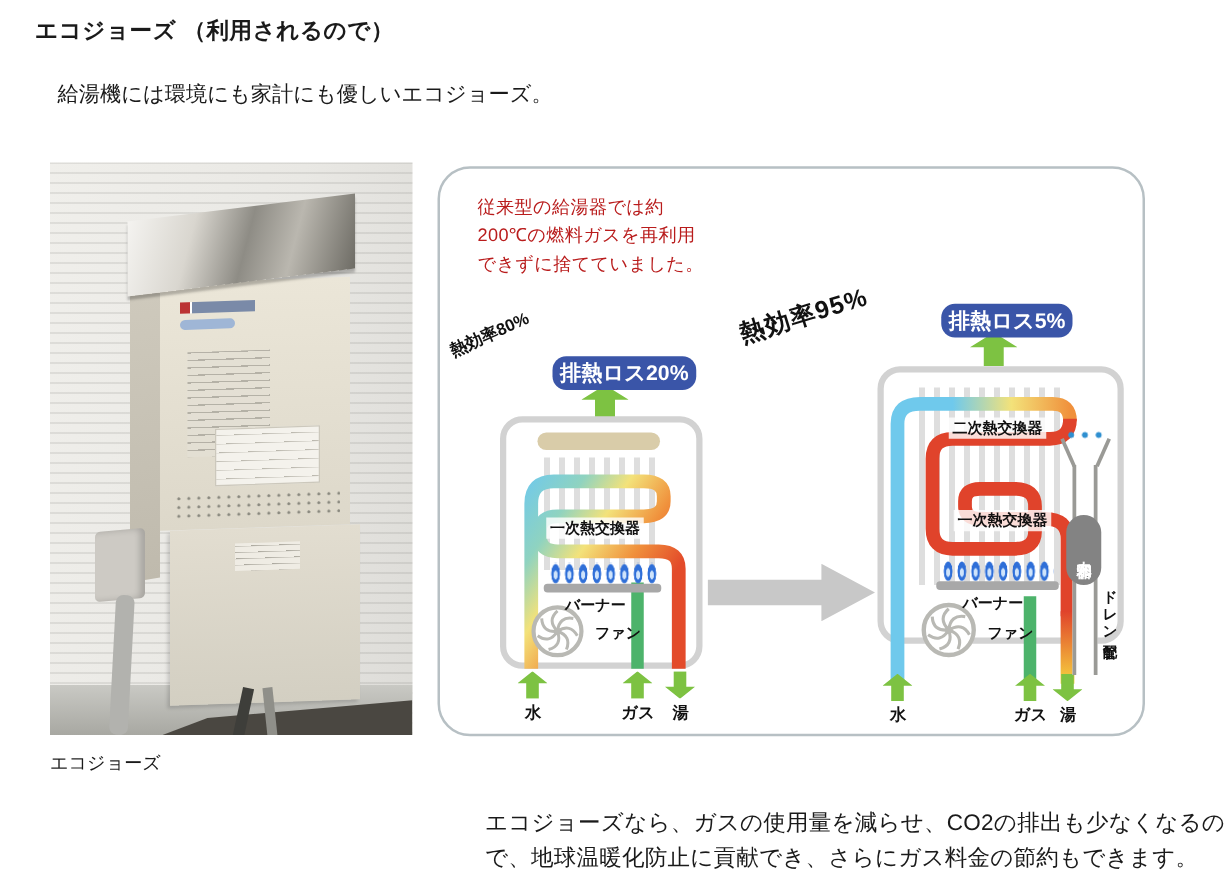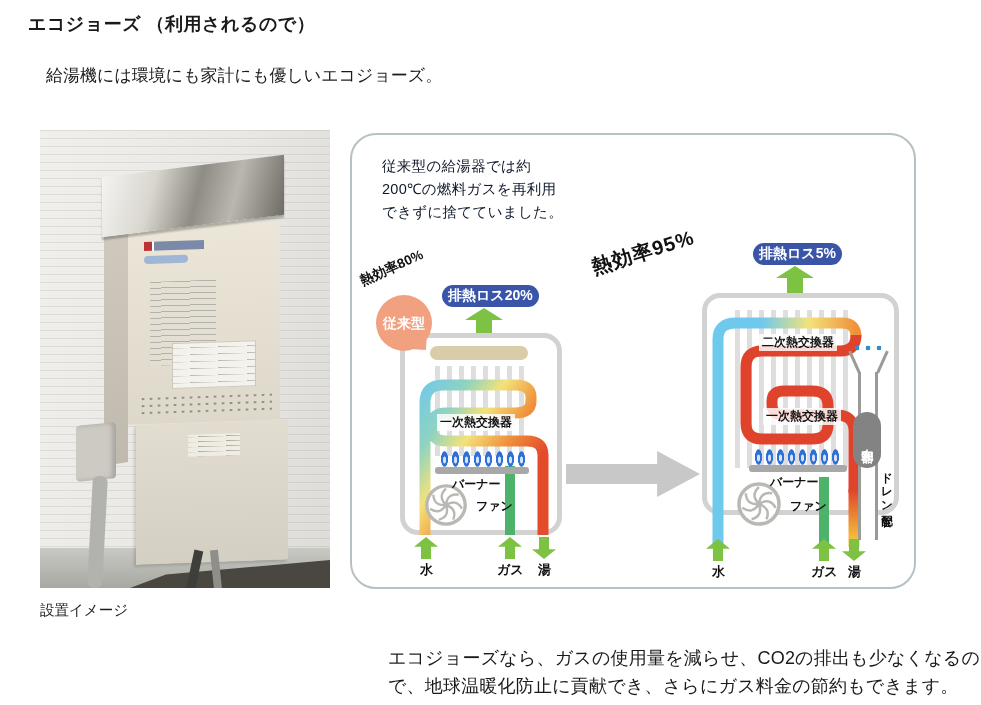--- a/index.html
+++ b/index.html
@@ -44,39 +44,39 @@
   .ph-cbox{position:absolute;left:36px;top:294px;width:40px;height:56px;background:#cdcac4;border-radius:4px;
          box-shadow:inset -4px 0 5px rgba(0,0,0,.18);transform:skewY(-5deg);}
   .ph-conduit{position:absolute;left:50px;top:346px;width:15px;height:112px;background:#b2b2ae;transform:rotate(3deg);border-radius:6px;}
   .ph-pipe1{position:absolute;left:150px;top:420px;width:9px;height:42px;background:#3e3e3a;transform:rotate(12deg);}
   .ph-pipe2{position:absolute;left:172px;top:420px;width:8px;height:40px;background:#8f8f89;transform:rotate(-6deg);}
   .caption{position:absolute;left:40px;top:601px;font-size:14.5px;}
 
   
   .panel{position:absolute;left:350px;top:133px;width:566px;height:456px;background:#fff;
          border:2px solid #b7c0c4;border-radius:26px;}
-  .note{position:absolute;font-size:14.5px;line-height:1.6;white-space:pre-line;letter-spacing:.3px;color:#0f172a;}
+  .note{position:absolute;font-size:14.5px;line-height:1.6;white-space:pre-line;letter-spacing:.3px;color:#b91c1c;}
   .note.l{left:30px;top:20px;}
   .note.r{left:338px;top:17px;}
 
   .efflabel{position:absolute;font-weight:bold;color:#111;white-space:nowrap;}
   .eff80{left:6px;top:124px;font-size:13.5px;transform:rotate(-24deg);}
   .eff95{left:238px;top:104px;font-size:20px;transform:rotate(-17deg);letter-spacing:1px;}
 
   .balloon{position:absolute;border-radius:50%;color:#fff;font-weight:bold;display:flex;
            align-items:center;justify-content:center;text-align:center;z-index:5;}
   .balloon span{white-space:pre-line;line-height:1.2;}
   .bal-conv{left:24px;top:160px;width:56px;height:56px;background:#f2a180;font-size:14px;}
   .bal-conv::after{content:"";position:absolute;right:-3px;bottom:-8px;width:0;height:0;
            border:9px solid rgba(0,0,0,0);border-top-color:#f2a180;transform:rotate(-42deg);}
   .bal-eco{left:252px;top:138px;width:94px;height:94px;background:#d7182a;font-size:21px;}
   .bal-eco::after{content:"";position:absolute;right:-6px;bottom:-14px;width:0;height:0;
            border:15px solid rgba(0,0,0,0);border-top-color:#d7182a;transform:rotate(-40deg);}
 
-  .badge{position:absolute;background:#3a55a8;color:#fff;font-weight:bold;font-size:14px;
+  .badge{position:absolute;background:#3a55a8;color:#fff;font-weight:bold;font-size:17px;
          border-radius:11px;padding:2px 6px;white-space:nowrap;z-index:4;}
   .badge.l{left:90px;top:150px;}
   .badge.r{left:401px;top:108px;}
 
   .uparrow{position:absolute;background:#7dc242;
          clip-path:polygon(50% 0,100% 44%,71% 44%,71% 100%,29% 100%,29% 44%,0 44%);}
   .exh-l{left:113px;top:173px;width:38px;height:27px;}
   .exh-r{left:424px;top:131px;width:38px;height:27px;}
   .io{width:24px;height:22px;}
   .down{transform:rotate(180deg);}
@@ -138,32 +138,29 @@
       <div class="ph-sticker2" data-name="photo-warning-sticker"></div>
       <div class="ph-vents" data-name="photo-vent-holes"></div>
     </div>
     <div class="ph-lower" data-name="photo-pipe-cover">
       <div class="ph-sticker3" data-name="photo-small-sticker"></div>
     </div>
     <div class="ph-hood" data-name="photo-exhaust-hood"></div>
     <div class="ph-pipe1" data-name="photo-dark-pipe"></div>
     <div class="ph-pipe2" data-name="photo-gray-pipe"></div>
   </div>
-  <div class="caption" data-name="photo-caption">設置イメージ</div>
+  <div class="caption" data-name="photo-caption">エコジョーズ</div>
 
   <div class="panel" data-name="diagram-panel">
 
     <div class="note l" data-name="conventional-note">従来型の給湯器では約
 200℃の燃料ガスを再利用
 できずに捨てていました。</div>
 
     <div class="efflabel eff80" data-name="conventional-efficiency-label">熱効率80%</div>
-    <div class="balloon bal-conv" data-name="conventional-type-balloon">
-      <span data-name="conventional-type-label">従来型</span>
-    </div>
     <div class="badge l" data-name="conventional-loss-badge">排熱ロス20%</div>
     <div class="uparrow exh-l" data-name="exhaust-arrow-conventional-icon"></div>
 
     <div class="heater heat-l" data-name="conventional-heater">
       <div class="topbar" data-name="exhaust-vent-bar"></div>
       <div class="fins" style="left:30px;top:28px;width:92px;height:90px;" data-name="heat-exchanger-fins"></div>
       <svg class="pipes" width="162" height="202" viewBox="0 0 162 202" data-name="pipe-diagram-conventional">
         <defs>
           <linearGradient id="gL" gradientUnits="userSpaceOnUse" x1="25" y1="40" x2="143" y2="120">
             <stop offset="0" stop-color="#6fc9ec"></stop>

